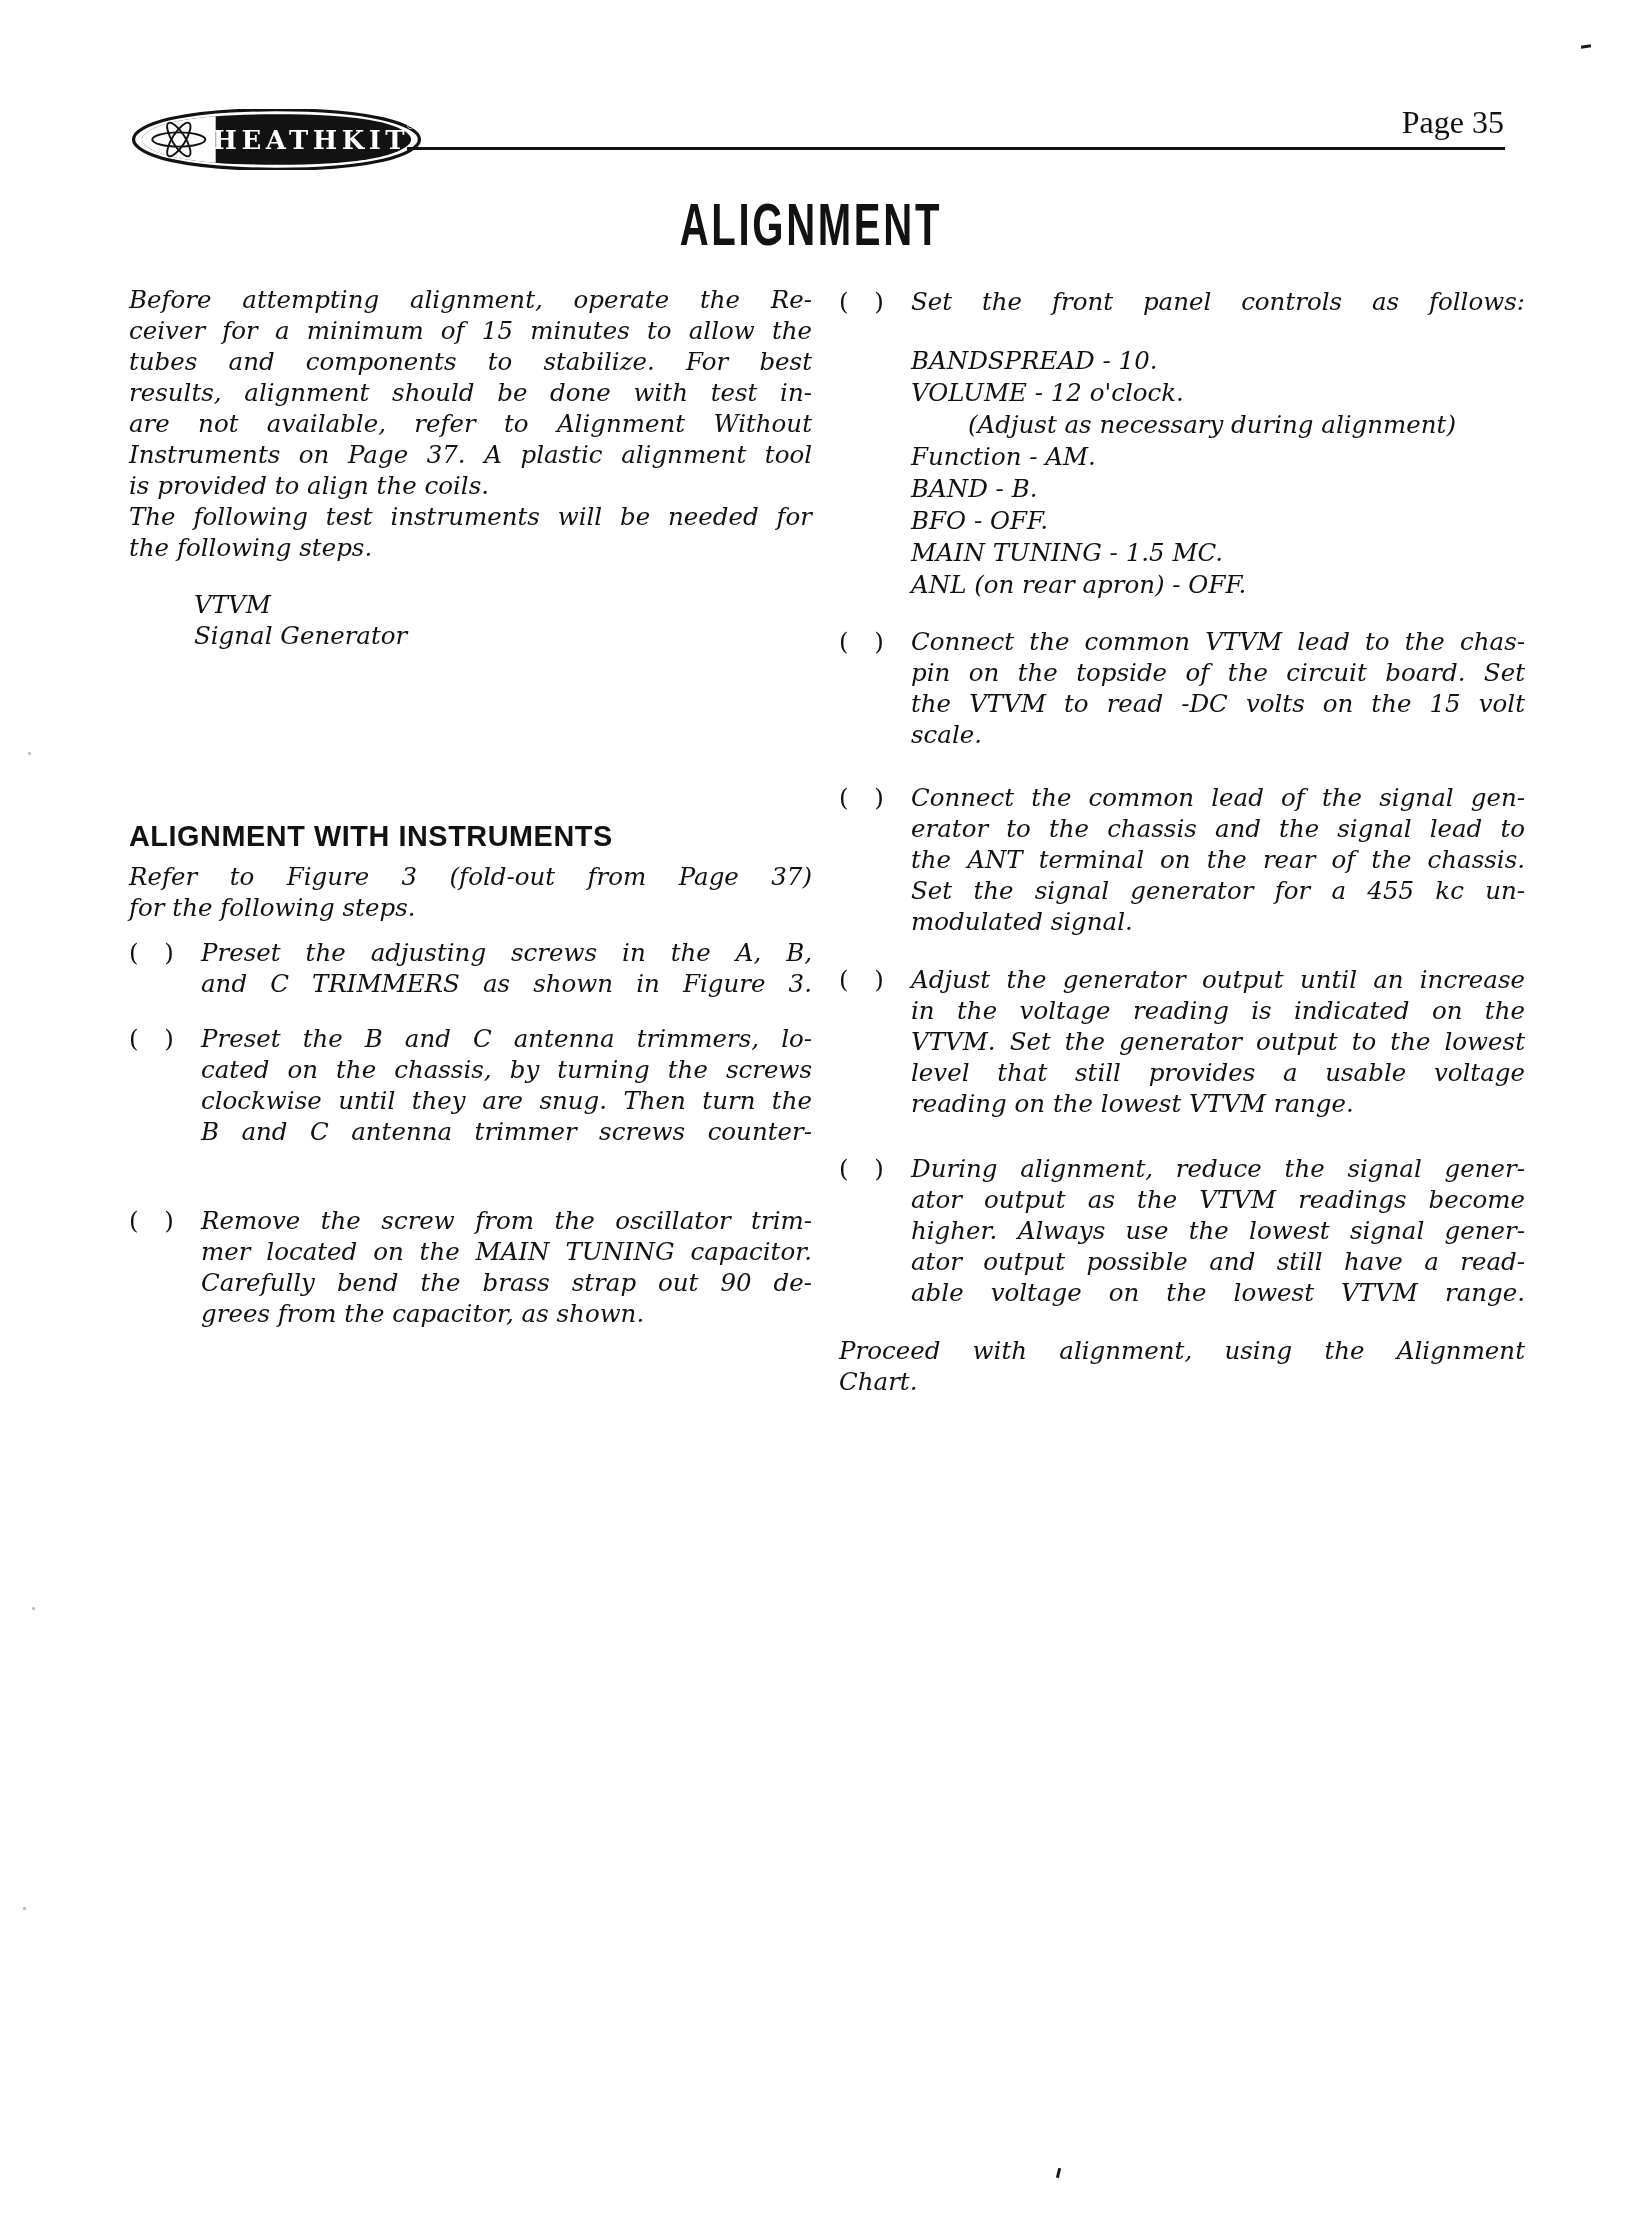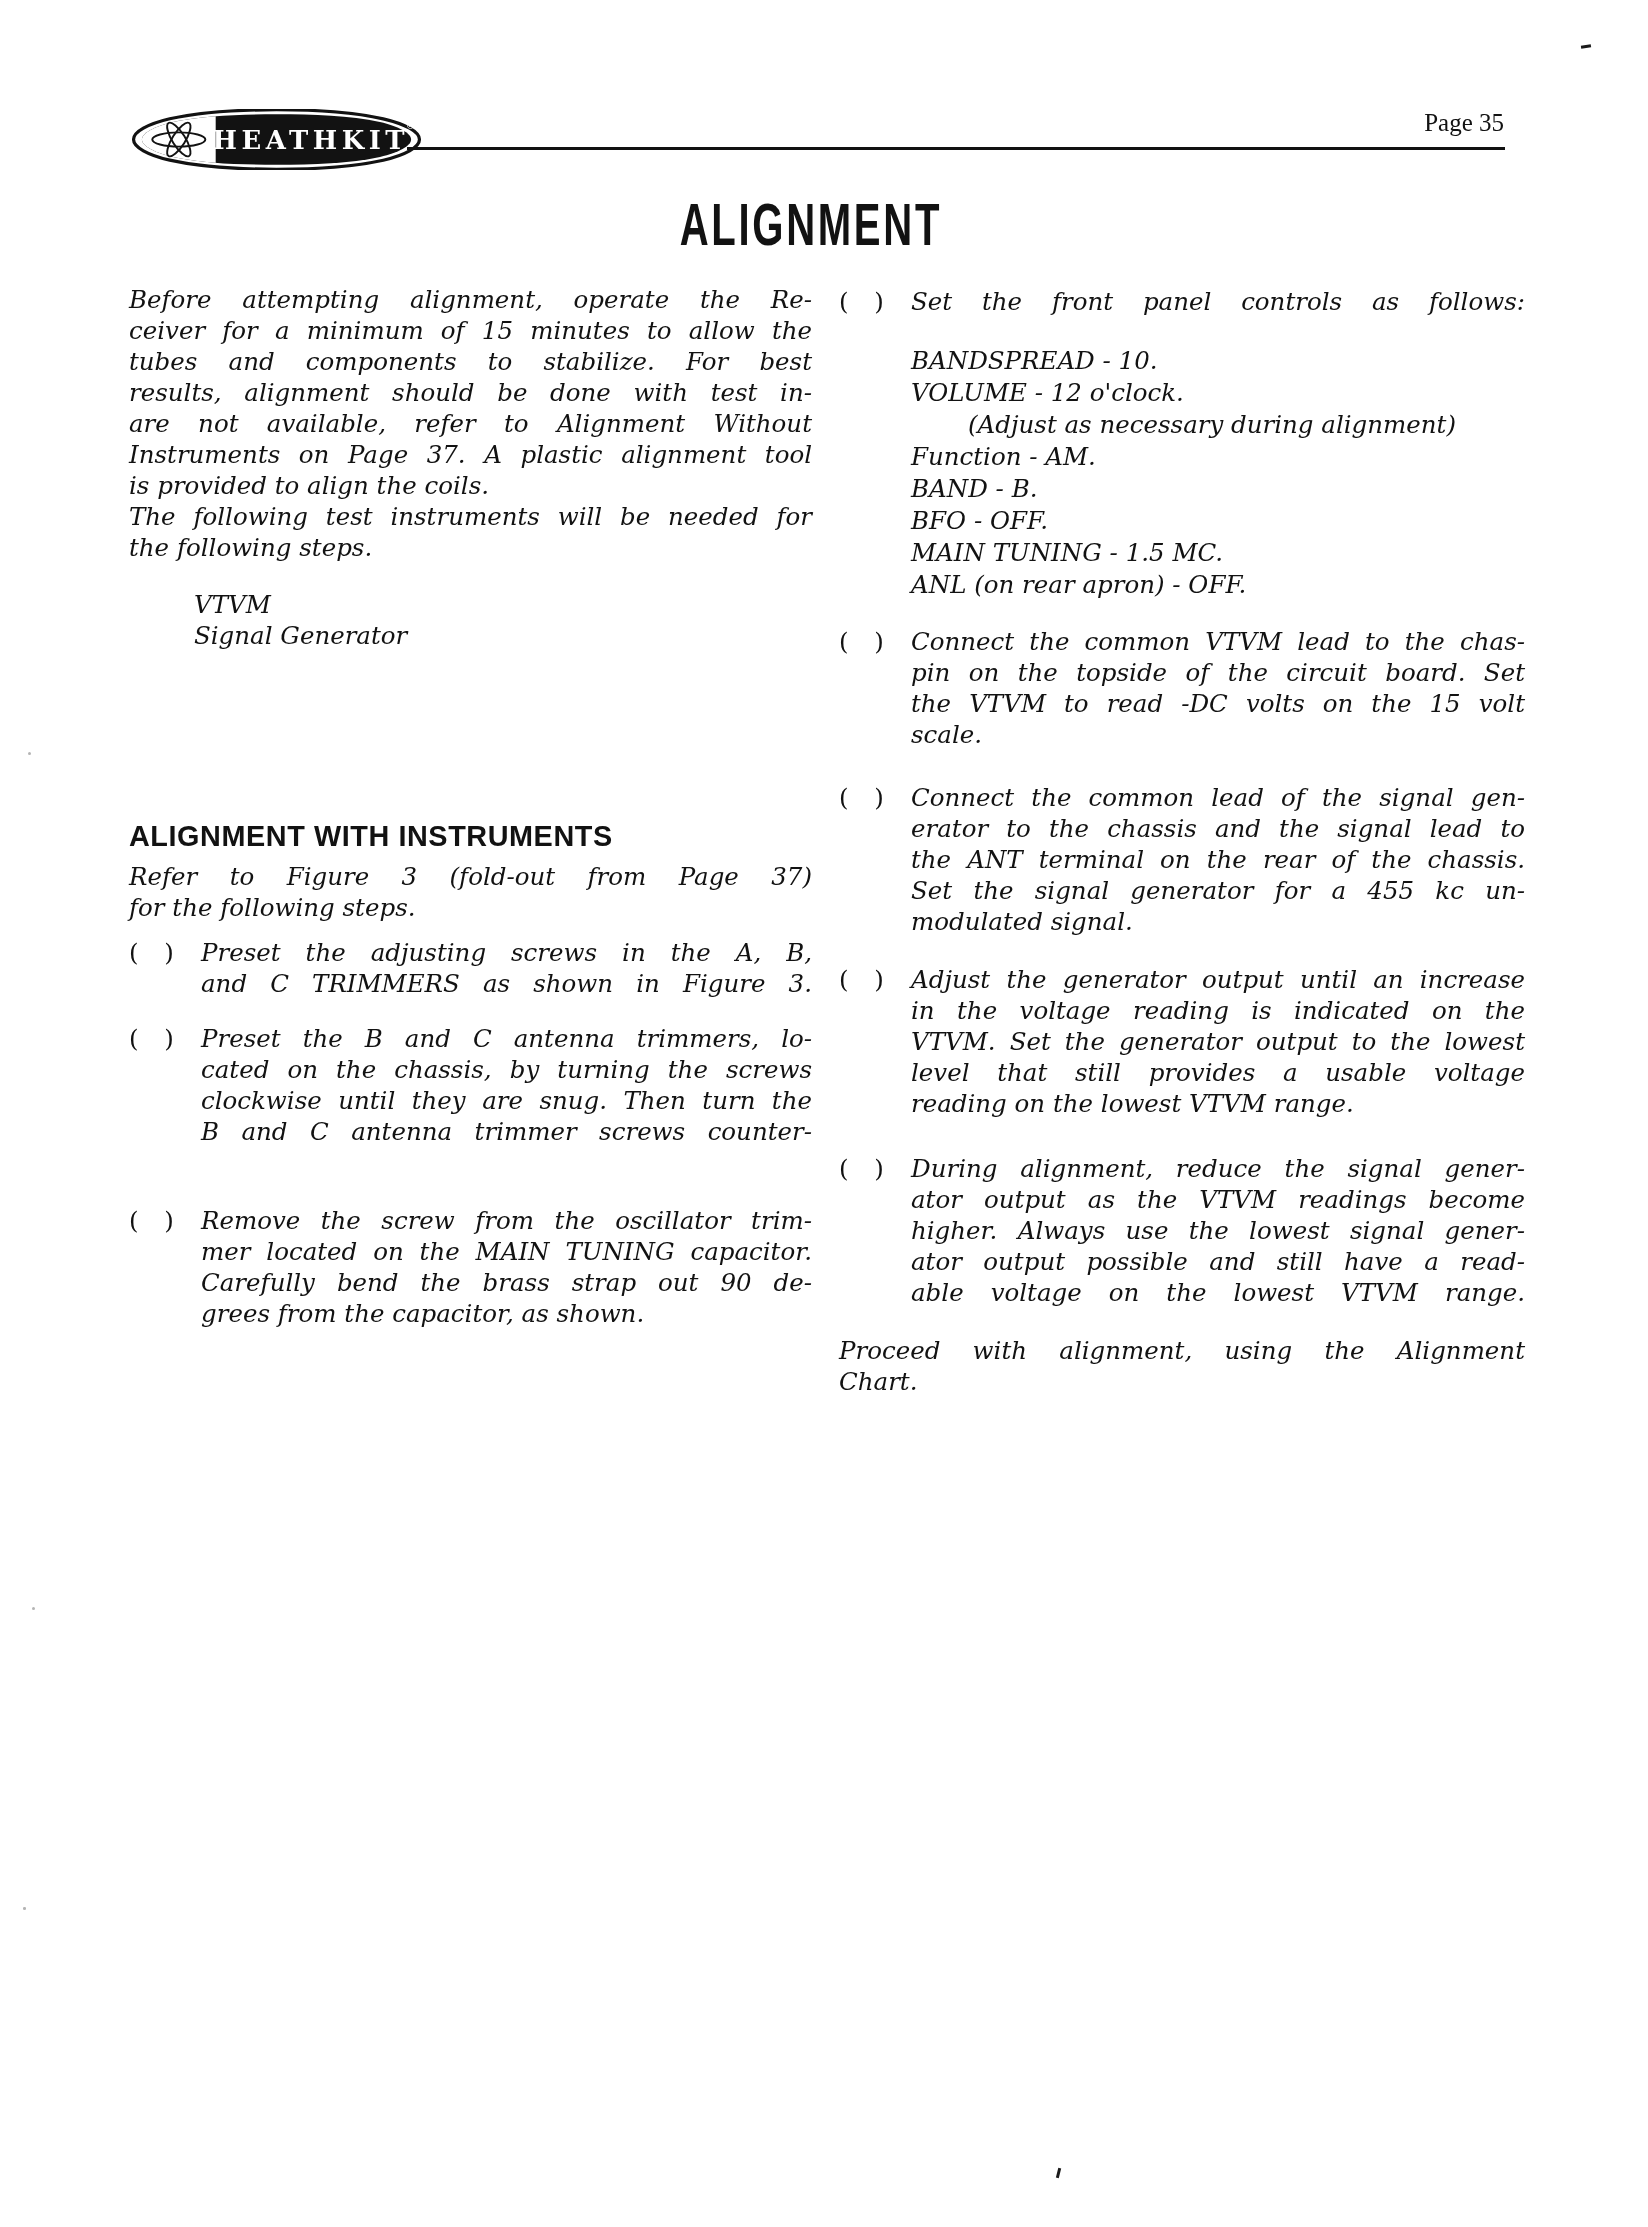--- a/index.html
+++ b/index.html
@@ -11,21 +11,21 @@
     font-family:"DejaVu Serif", serif;
     color:#121212;
     overflow:hidden;
   }
   
   .logo{
     position:absolute; left:129px; top:109px; width:295px; height:61px;
   }
   .page-number{
     position:absolute; top:107px; right:145px;
-    font-size:25px; line-height:31px;
+    font-size:32px; line-height:31px;
     font-family:"Liberation Serif", serif;
   }
   .header-rule{
     position:absolute; left:407px; top:147px; width:1098px; height:3.2px;
     background:#121212;
   }
   .doc-title-wrap{
     position:absolute; top:191px; left:0; width:1622px; text-align:center;
   }
   .doc-title{

